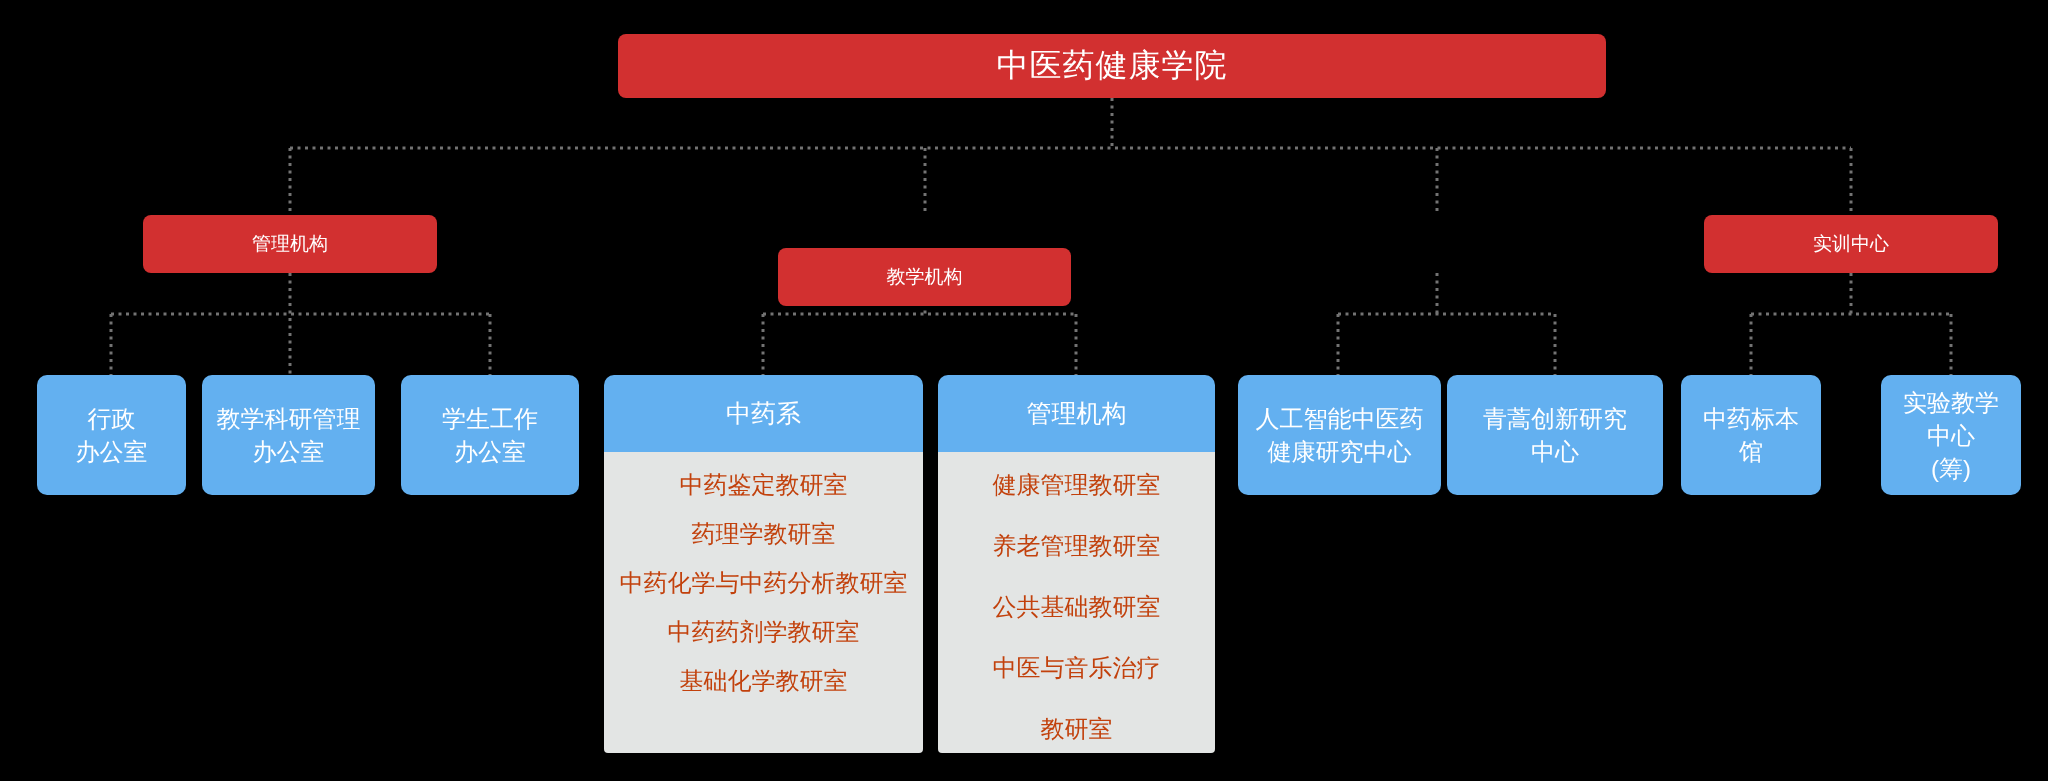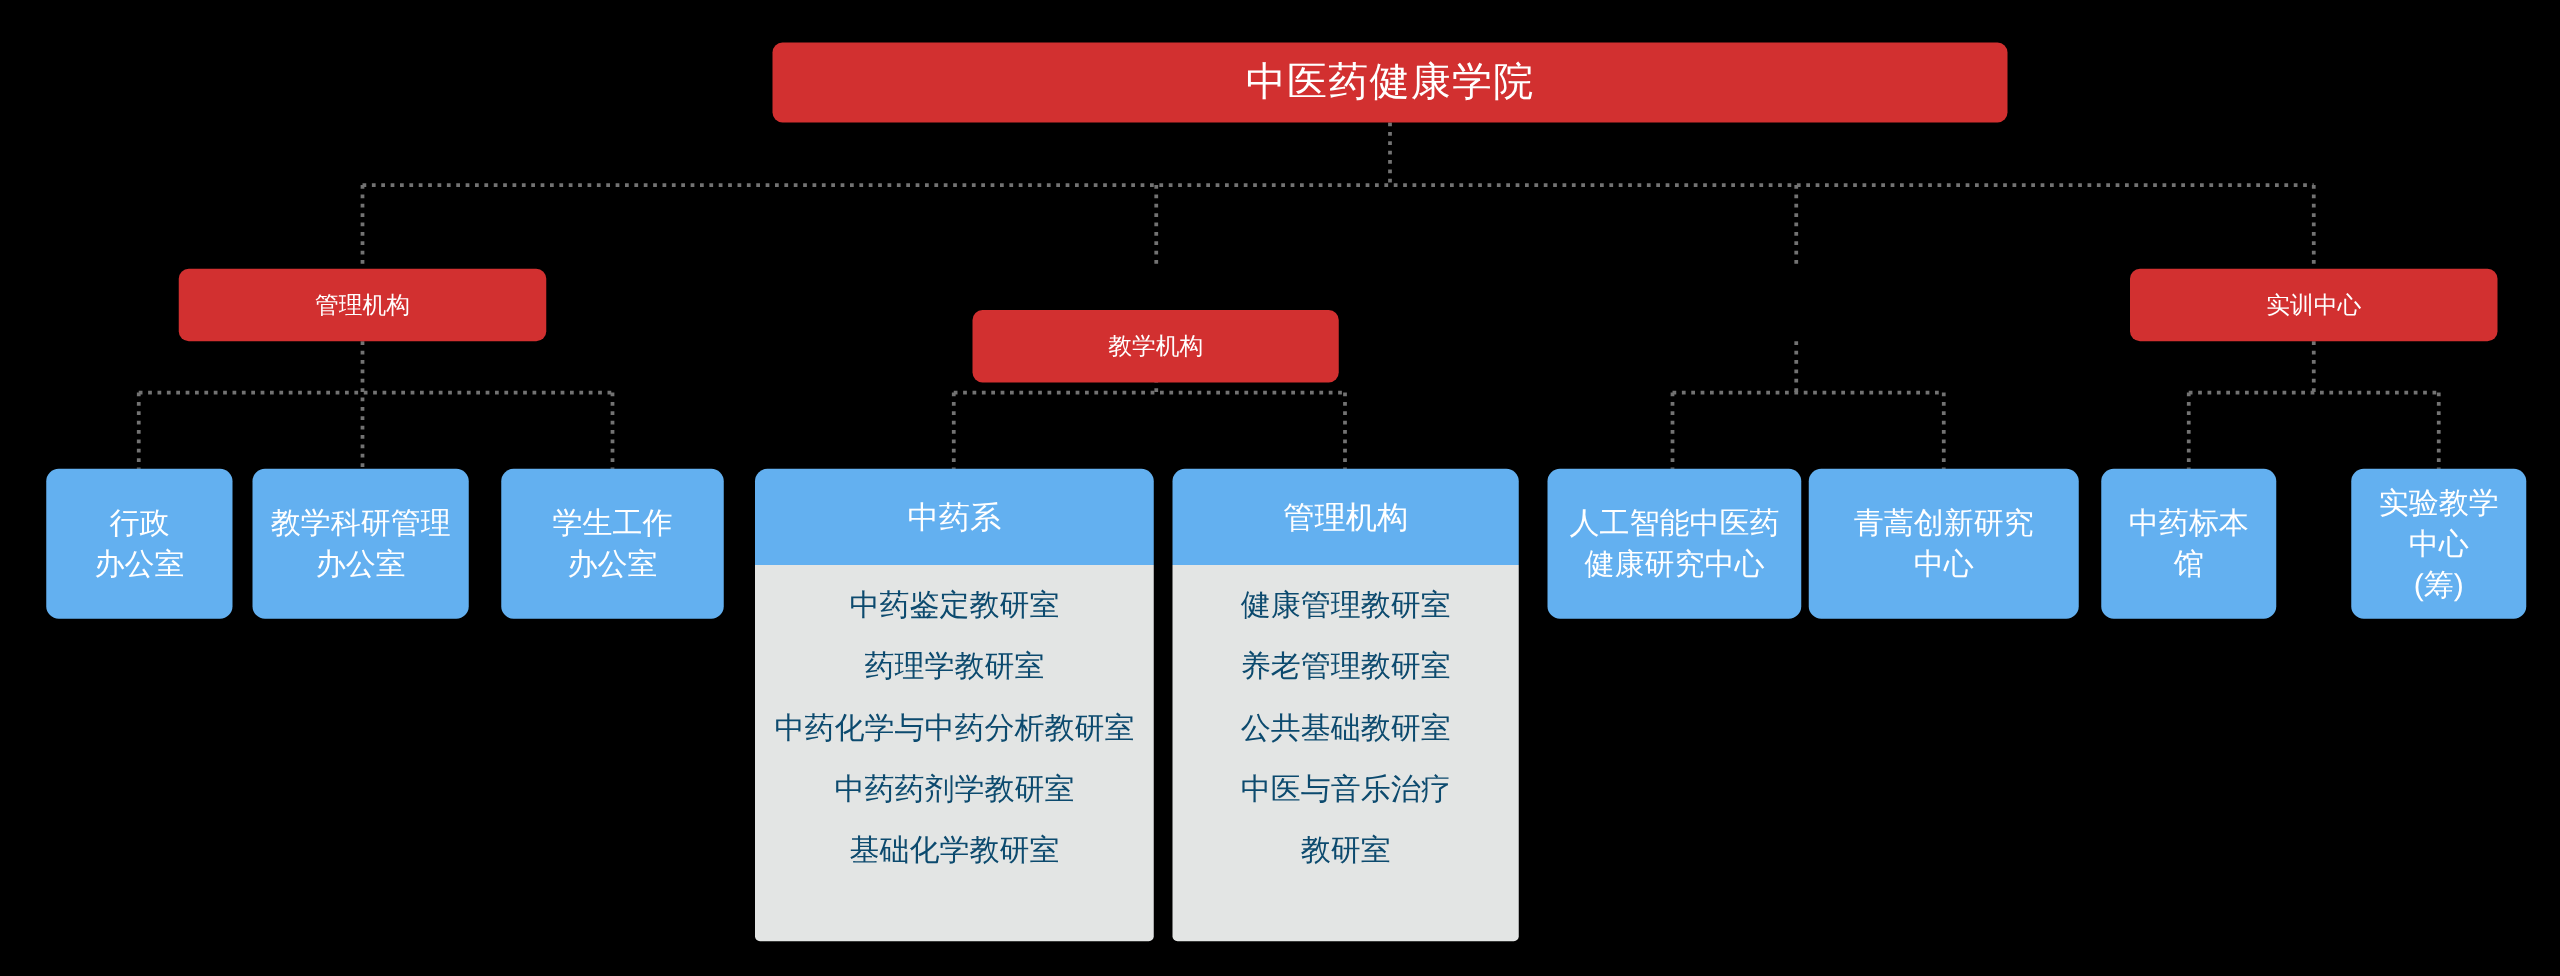--- a/index.html
+++ b/index.html
@@ -15,21 +15,21 @@
     align-items:center;justify-content:center;
     text-align:center;color:#ffffff;box-sizing:border-box;
   }
   .red{background:#D23030;border-radius:8px;}
   .blue{background:#63B0F0;border-radius:10px;}
   .root-node{font-size:32px;letter-spacing:1px;}
   .branch-node{font-size:19px;}
   .leaf-node{font-size:24px;line-height:33px;}
   .dept-head{border-radius:10px 10px 0 0;font-size:25px;}
   .panel{
-    position:absolute;background:#E3E5E4;color:#0c4a6e;
+    position:absolute;background:#E3E5E4;color:#c2410c;
     box-sizing:border-box;padding-top:8px;border-radius:0 0 4px 4px;
     display:flex;flex-direction:column;align-items:center;
   }
   .panel-row{
     height:49px;line-height:49px;font-size:24px;white-space:nowrap;
   }
   .line{display:block;}
 </style>
 </head>
 <body>
@@ -102,21 +102,21 @@
     <div class="panel-row">中药鉴定教研室</div>
     <div class="panel-row">药理学教研室</div>
     <div class="panel-row">中药化学与中药分析教研室</div>
     <div class="panel-row">中药药剂学教研室</div>
     <div class="panel-row">基础化学教研室</div>
   </div>
 
   <div class="node blue dept-head" style="left:934px;top:375px;width:277px;height:77px;">
     <span class="line">管理机构</span>
   </div>
-  <div class="panel" style="left:934px;top:452px;width:277px;height:301px;">
+  <div class="panel" style="left:934px;top:452px;width:277px;height:301px;justify-content:space-between;">
     <div class="panel-row">健康管理教研室</div>
     <div class="panel-row">养老管理教研室</div>
     <div class="panel-row">公共基础教研室</div>
     <div class="panel-row">中医与音乐治疗</div>
     <div class="panel-row">教研室</div>
   </div>
 
   <div class="node blue leaf-node" style="left:1234px;top:375px;width:203px;height:120px;">
     <span class="line">人工智能中医药</span>
     <span class="line">健康研究中心</span>

